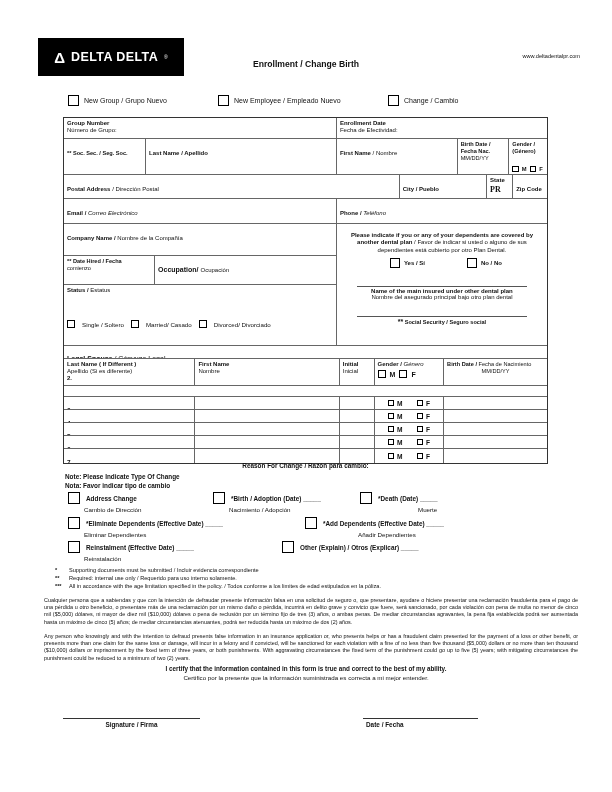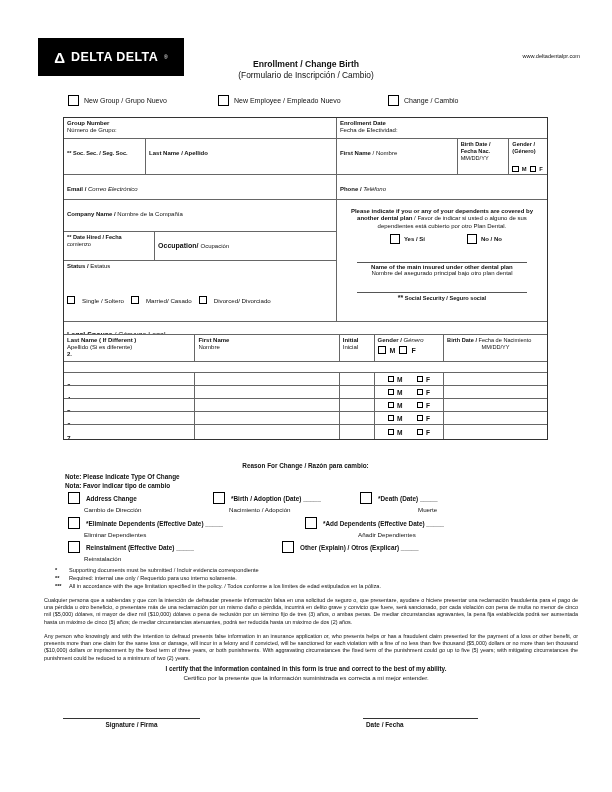--- a/index.html
+++ b/index.html
@@ -65,21 +65,20 @@
 
 <div class="page">
 
   <div class="logo">
     <span class="logo-tri">Δ</span>
     <span class="logo-text">DELTA DELTA</span>
     <span class="logo-reg">®</span>
   </div>
   <div class="website">www.deltadentalpr.com</div>
   <div class="title">Enrollment / Change Birth</div>
-  <div class="subtitle">(Formulario de Inscripción / Cambio)</div>
 
   <div class="topchk" style="left:68px;">
     <span class="cb cb-11"></span>
     <span>New Group / Grupo Nuevo</span>
   </div>
   <div class="topchk" style="left:218px;">
     <span class="cb cb-11"></span>
     <span>New Employee / Empleado Nuevo</span>
   </div>
   <div class="topchk" style="left:388px;">
@@ -119,20 +118,35 @@
         <span class="lbl b mini">(Género)</span>
         <span class="gender-mf">
           <span class="cb cb-6"></span>
           <span>M</span>
           <span class="cb cb-6"></span>
           <span>F</span>
         </span>
       </div>
     </div>
 
+    <div class="frow" style="height:24px;">
+      <div class="fcell" style="width:69.5%;">
+        <span class="lbl b">Postal Address</span><span class="lbl"> / Dirección Postal</span>
+      </div>
+      <div class="fcell" style="width:18.1%;">
+        <span class="lbl b">City / Pueblo</span>
+      </div>
+      <div class="fcell col" style="width:5.4%;">
+        <span class="lbl b">State</span>
+        <span class="state-val">PR</span>
+      </div>
+      <div class="fcell" style="width:7%;">
+        <span class="lbl b">Zip Code</span>
+      </div>
+    </div>
 
     <div class="frow" style="height:25px;">
       <div class="fcell" style="width:56.5%;">
         <span class="lbl b">Email / </span><span class="lbl i">Correo Electrónico</span>
       </div>
       <div class="fcell" style="width:43.5%;">
         <span class="lbl b">Phone / </span><span class="lbl i">Teléfono</span>
       </div>
     </div>
 

